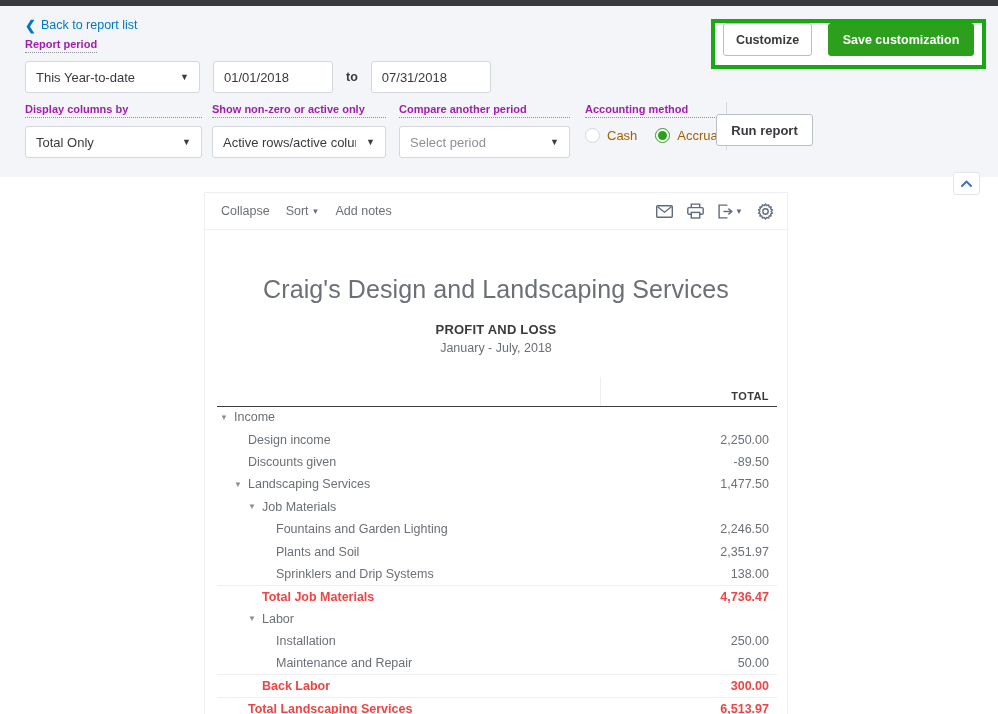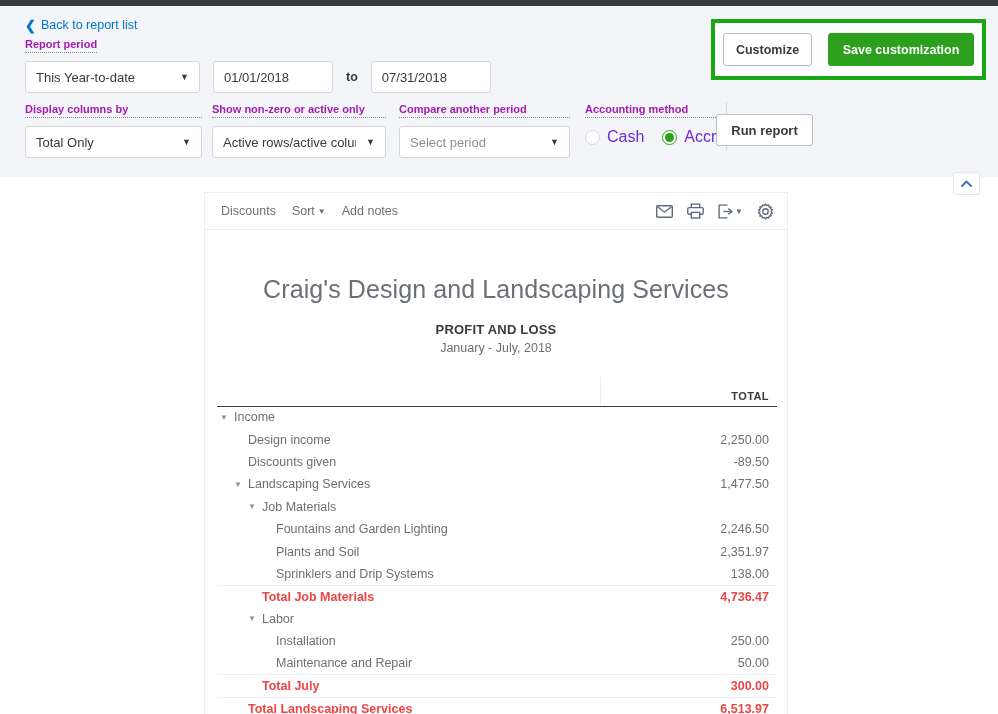--- a/index.html
+++ b/index.html
@@ -122,22 +122,22 @@
     display: flex;
     align-items: center;
     gap: 18px;
     margin-top: 10px;
   }
   .radio-item {
     display: flex;
     align-items: center;
     gap: 7px;
     cursor: pointer;
-    font-size: 16px;
-    color: #6d28d9;
+    font-size: 13px;
+    color: #a16207;
   }
   .radio-dot {
     width: 15px;
     height: 15px;
     border-radius: 50%;
     border: 1px solid #d4d7dc;
     background: #fff;
     display: inline-block;
     position: relative;
   }
@@ -177,25 +177,24 @@
     cursor: pointer;
     font-family: "Liberation Sans", sans-serif;
   }
 
   
   .highlight-box {
     position: absolute;
     left: 711px;
     top: 13px;
     width: 275px;
-    height: 61px;
+    height: 50px;
     border: 4px solid #19a814;
     background: #ffffff;
     display: flex;
-    align-items: center;
     justify-content: center;
     gap: 8px;
   }
   .customize-btn {
     width: 89px;
     height: 33px;
     background: #fff;
     border: 1px solid #babec5;
     border-radius: 3px;
     font-size: 12.5px;
@@ -449,21 +448,21 @@
       <path d="M1 6 L5.5 1.5 L10 6" stroke="#4a6ebb" stroke-width="2" fill="none" stroke-linecap="round" stroke-linejoin="round"></path>
     </svg>
   </div>
 </div>
 
 <div class="report-area">
   <div class="report-card">
 
     <div class="report-toolbar">
       <span class="tool-link">
-        <span>Discounts</span>
+        <span>Collapse</span>
       </span>
       <span class="tool-link">
         <span>Sort</span>
         <span class="caret">▼</span>
       </span>
       <span class="tool-link">
         <span>Add notes</span>
       </span>
 
       <span class="tool-icons">
@@ -619,21 +618,21 @@
                   <span class="tri blank"></span>
                   <span>Maintenance and Repair</span>
                 </span>
               </td>
               <td class="amt">50.00</td>
             </tr>
             <tr class="total-row">
               <td>
                 <span class="cell-label lvl2">
                   <span class="tri blank"></span>
-                  <span>Total July</span>
+                  <span>Back Labor</span>
                 </span>
               </td>
               <td class="amt">300.00</td>
             </tr>
             <tr class="total-row">
               <td>
                 <span class="cell-label lvl1">
                   <span class="tri blank"></span>
                   <span>Total Landscaping Services</span>
                 </span>

